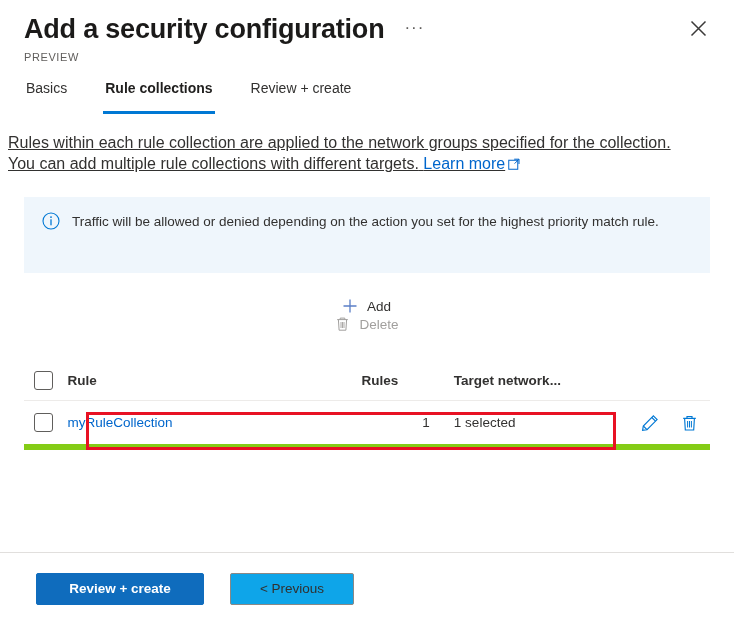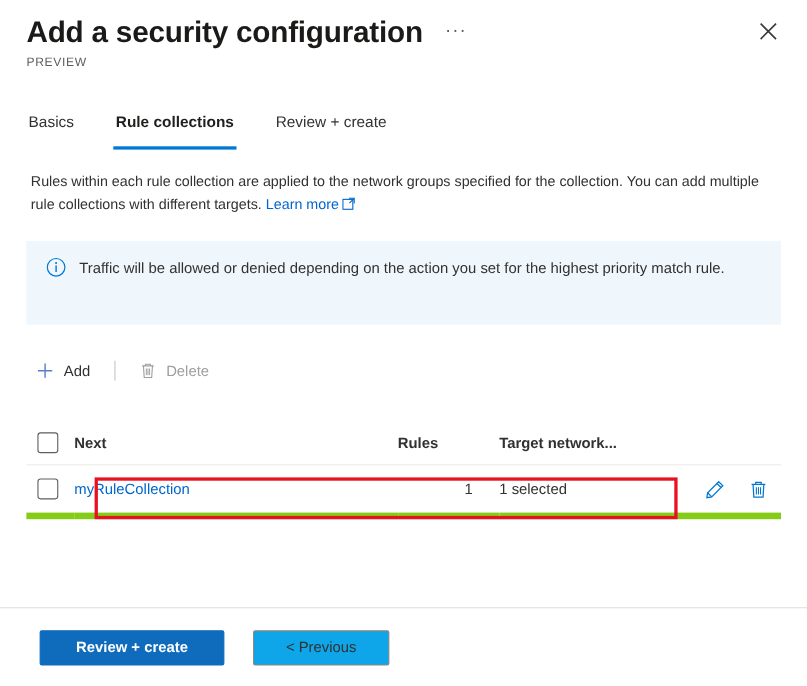--- a/index.html
+++ b/index.html
@@ -63,21 +63,21 @@
     align-items: center;
     justify-content: center;
     cursor: pointer;
   }
   .close-btn svg { display: block; }
 
   
   .tabs {
     display: flex;
     padding: 0 24px;
-    margin-top: 30px;
+    margin-top: 8px;
     height: 34px;
   }
   .tab {
     font-size: 14px;
     color: #323130;
     padding: 0 2px 8px 2px;
     margin-right: 34px;
     cursor: pointer;
     position: relative;
     white-space: nowrap;
@@ -91,26 +91,27 @@
     position: absolute;
     left: 0;
     right: 0;
     bottom: 0;
     height: 3px;
     background: #0078d4;
   }
 
   
   .description {
-    padding: 0 28px;
+    padding: 0 8px;
     margin-top: 18px;
-    font-size: 13px;
+    font-size: 16px;
     line-height: 21px;
     color: #323130;
     max-width: 690px;
+    text-decoration: underline;
   }
   .learn-more {
     color: #0066cc;
     text-decoration: none;
     cursor: pointer;
     white-space: nowrap;
   }
   .ext-icon {
     display: inline-block;
     vertical-align: -1px;
@@ -139,20 +140,21 @@
     padding-right: 6px;
   }
 
   
   .command-bar {
     display: flex;
     align-items: center;
     padding: 0 24px;
     margin-top: 24px;
     height: 36px;
+    flex-direction: column;
   }
   .cmd {
     display: flex;
     align-items: center;
     height: 30px;
     padding: 0 10px 0 8px;
     cursor: pointer;
     font-size: 13.5px;
     color: #323130;
   }
@@ -359,21 +361,21 @@
   </div>
 </div>
 
 <div class="table-wrap">
   <table class="grid">
     <thead>
       <tr class="header-row">
         <th class="col-check">
           <span class="chk"></span>
         </th>
-        <th class="col-name">Next</th>
+        <th class="col-name">Rule</th>
         <th class="col-rules">Rules</th>
         <th class="col-target">Target network...</th>
         <th class="col-actions"></th>
       </tr>
     </thead>
     <tbody>
       <tr>
         <td class="col-check">
           <span class="chk"></span>
         </td>

